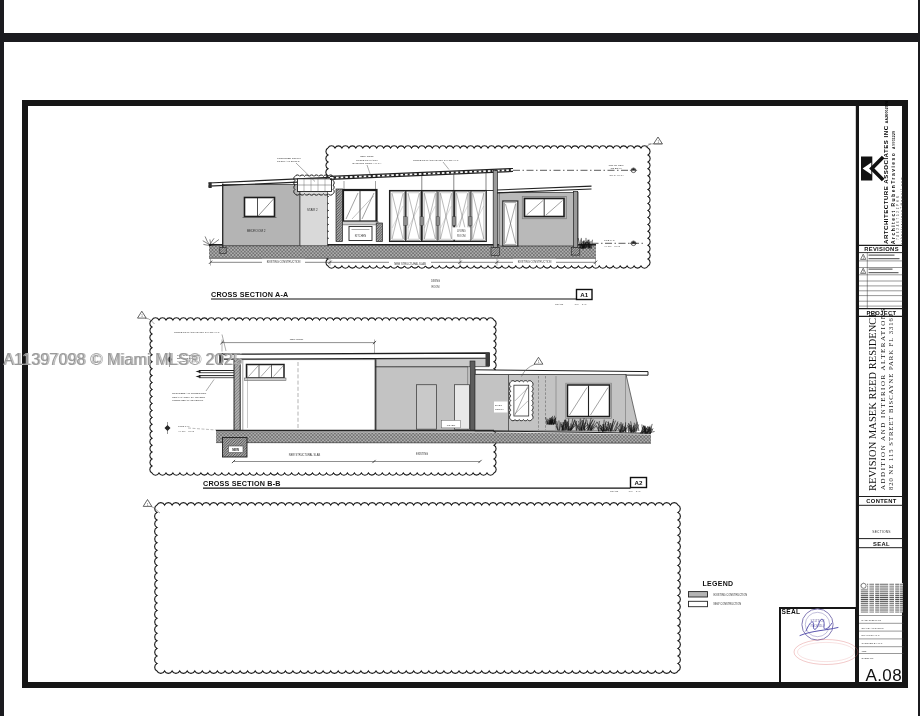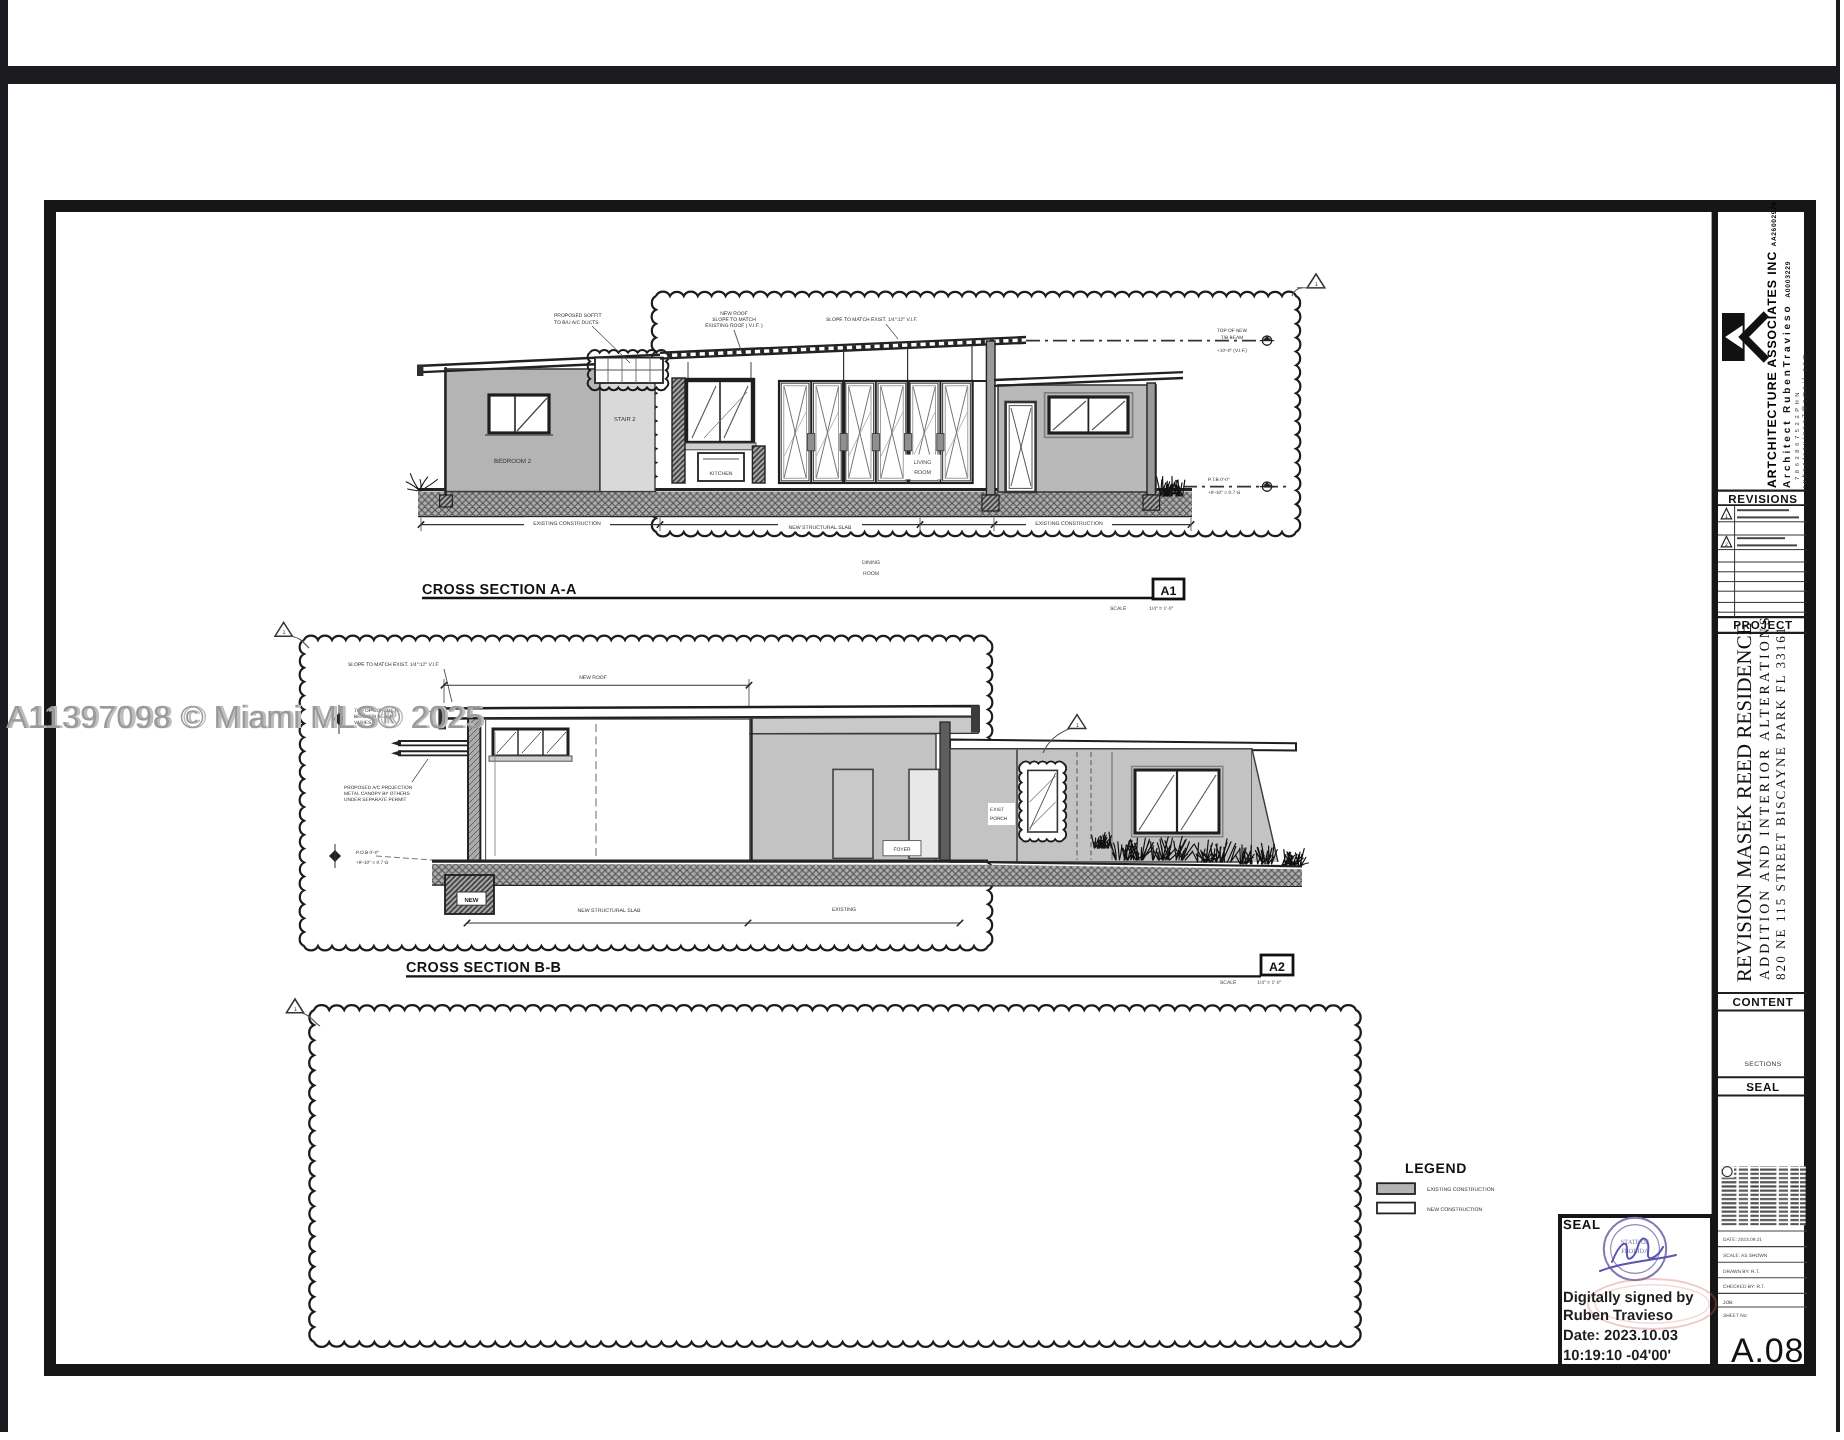--- a/index.html
+++ b/index.html
@@ -405,14 +405,13 @@
       <text x="865.5" y="680.8" font-size="17.0" fill="#111" text-anchor="start" font-weight="normal" font-family="Liberation Sans, sans-serif" letter-spacing="0.40">A.08</text>
       <text x="781.5" y="614.3" font-size="6.6" fill="#111" text-anchor="start" font-weight="bold" font-family="Liberation Sans, sans-serif" letter-spacing="0.30">SEAL</text>
       <circle cx="817.5" cy="624.5" r="15.6" fill="none" stroke="#8279b4" stroke-width="1.0"></circle>
       <circle cx="817.5" cy="624.5" r="12.2" fill="none" stroke="#9089bd" stroke-width="0.55"></circle>
       <text x="817.5" y="622.0" font-size="3.2" fill="#7a74ab" text-anchor="middle" font-family="Liberation Serif, serif">STATE OF</text>
       <text x="817.5" y="626.5" font-size="3.2" fill="#7a74ab" text-anchor="middle" font-family="Liberation Serif, serif">FLORIDA</text>
       <path d="M806 631 C810 621 814 619 813.5 626 C813 631.5 817 630 819 623 C821 616.5 825 619 824 626.5 C823.3 631.5 829 628.5 831.5 623.5 M800 635.5 C812 630.5 826 630.5 838 627.5" fill="none" stroke="#5a55b0" stroke-width="1.00" stroke-linecap="round"></path>
       <ellipse cx="826" cy="652" rx="32" ry="12.5" fill="none" stroke="rgba(216,100,100,0.34)" stroke-width="1.0"></ellipse>
       <ellipse cx="826" cy="652" rx="28.5" ry="9.6" fill="none" stroke="rgba(216,100,100,0.24)" stroke-width="0.8"></ellipse>
     </svg>
-<div class="abs" style="left:779px;top:643.5px;width:76px;font-size:7.4px;font-weight:bold;color:#1e1e1e;line-height:9.7px;padding-left:2.5px">Digitally signed by<br>Ruben Travieso<br>Date: 2023.10.03<br>10:19:10 -04'00'</div>
 <div class="abs" style="left:3px;top:351px;font-size:16px;color:#9a9a9a;letter-spacing:0.2px;text-shadow:1.4px 0 0 #bdbdbd">A11397098 © Miami MLS® 2025</div>
 </div>
 </body></html>

